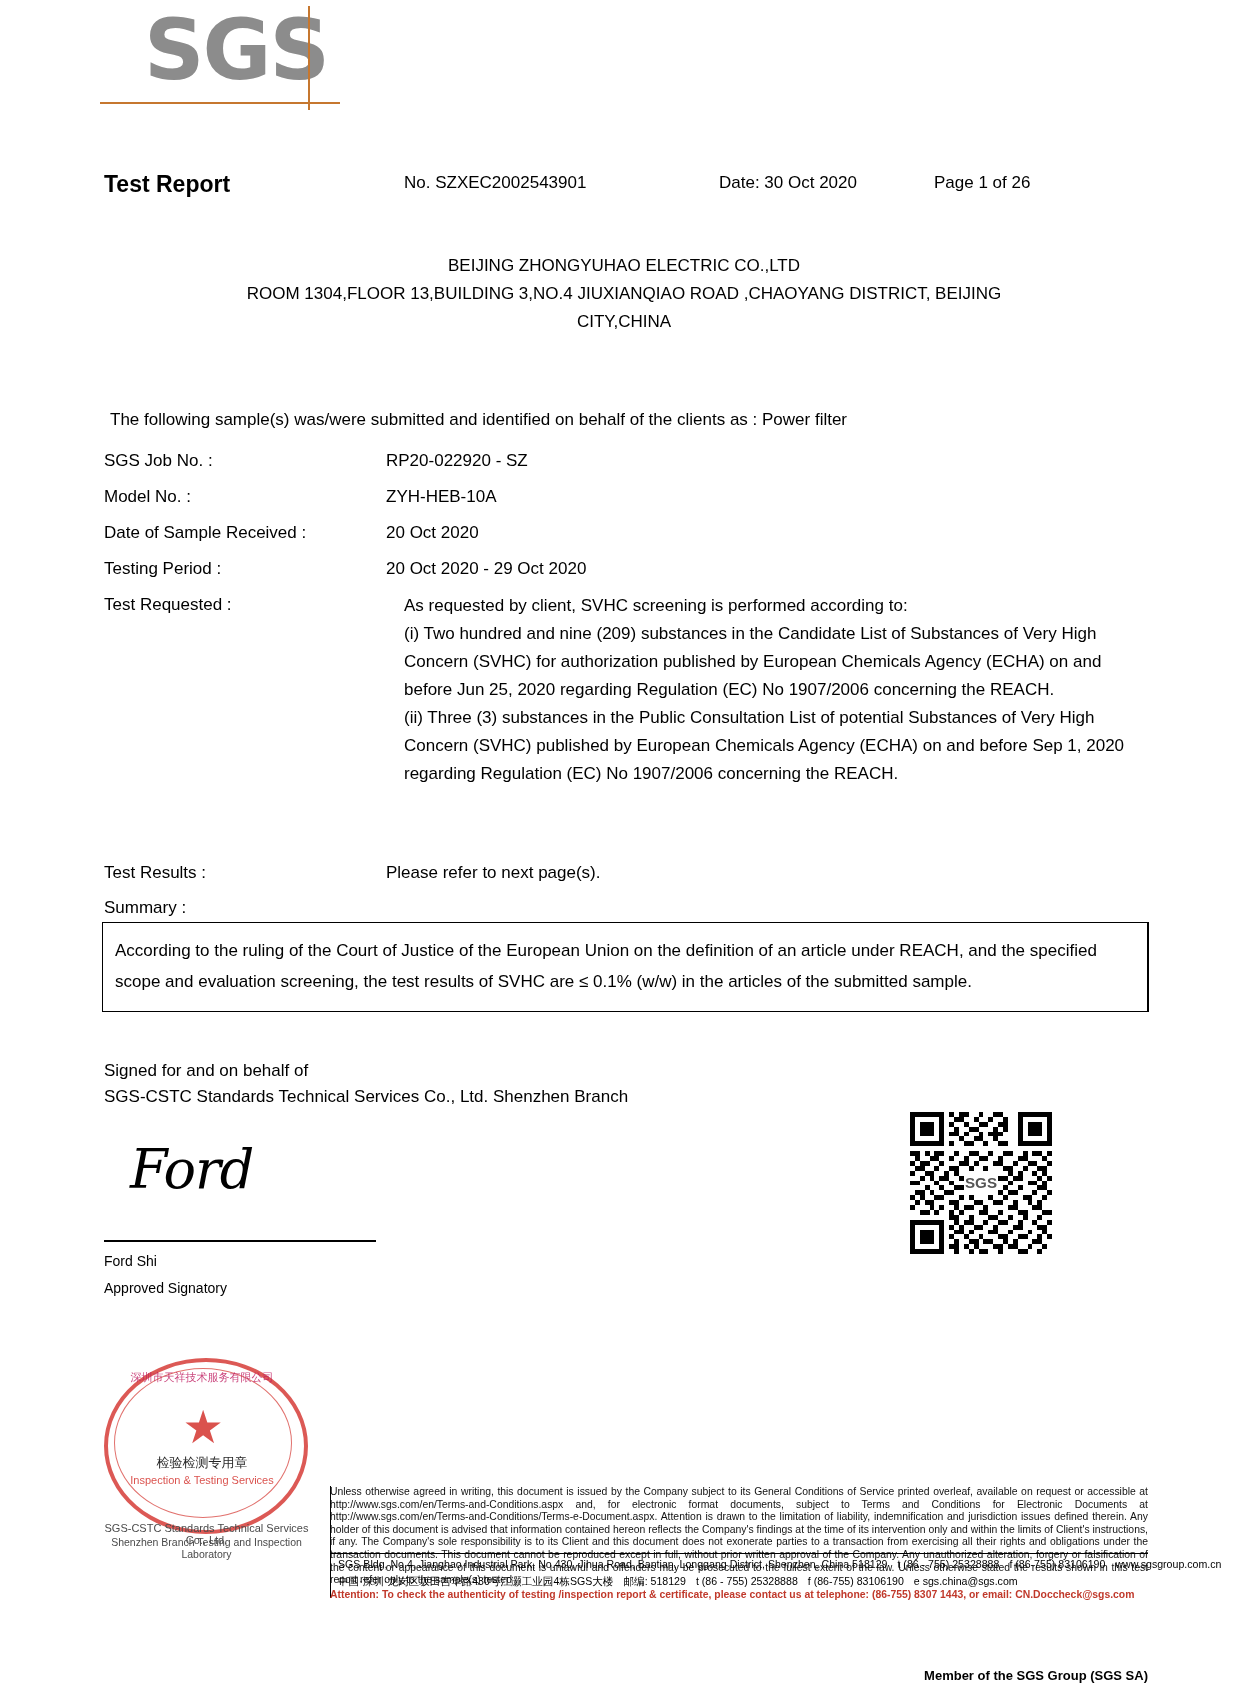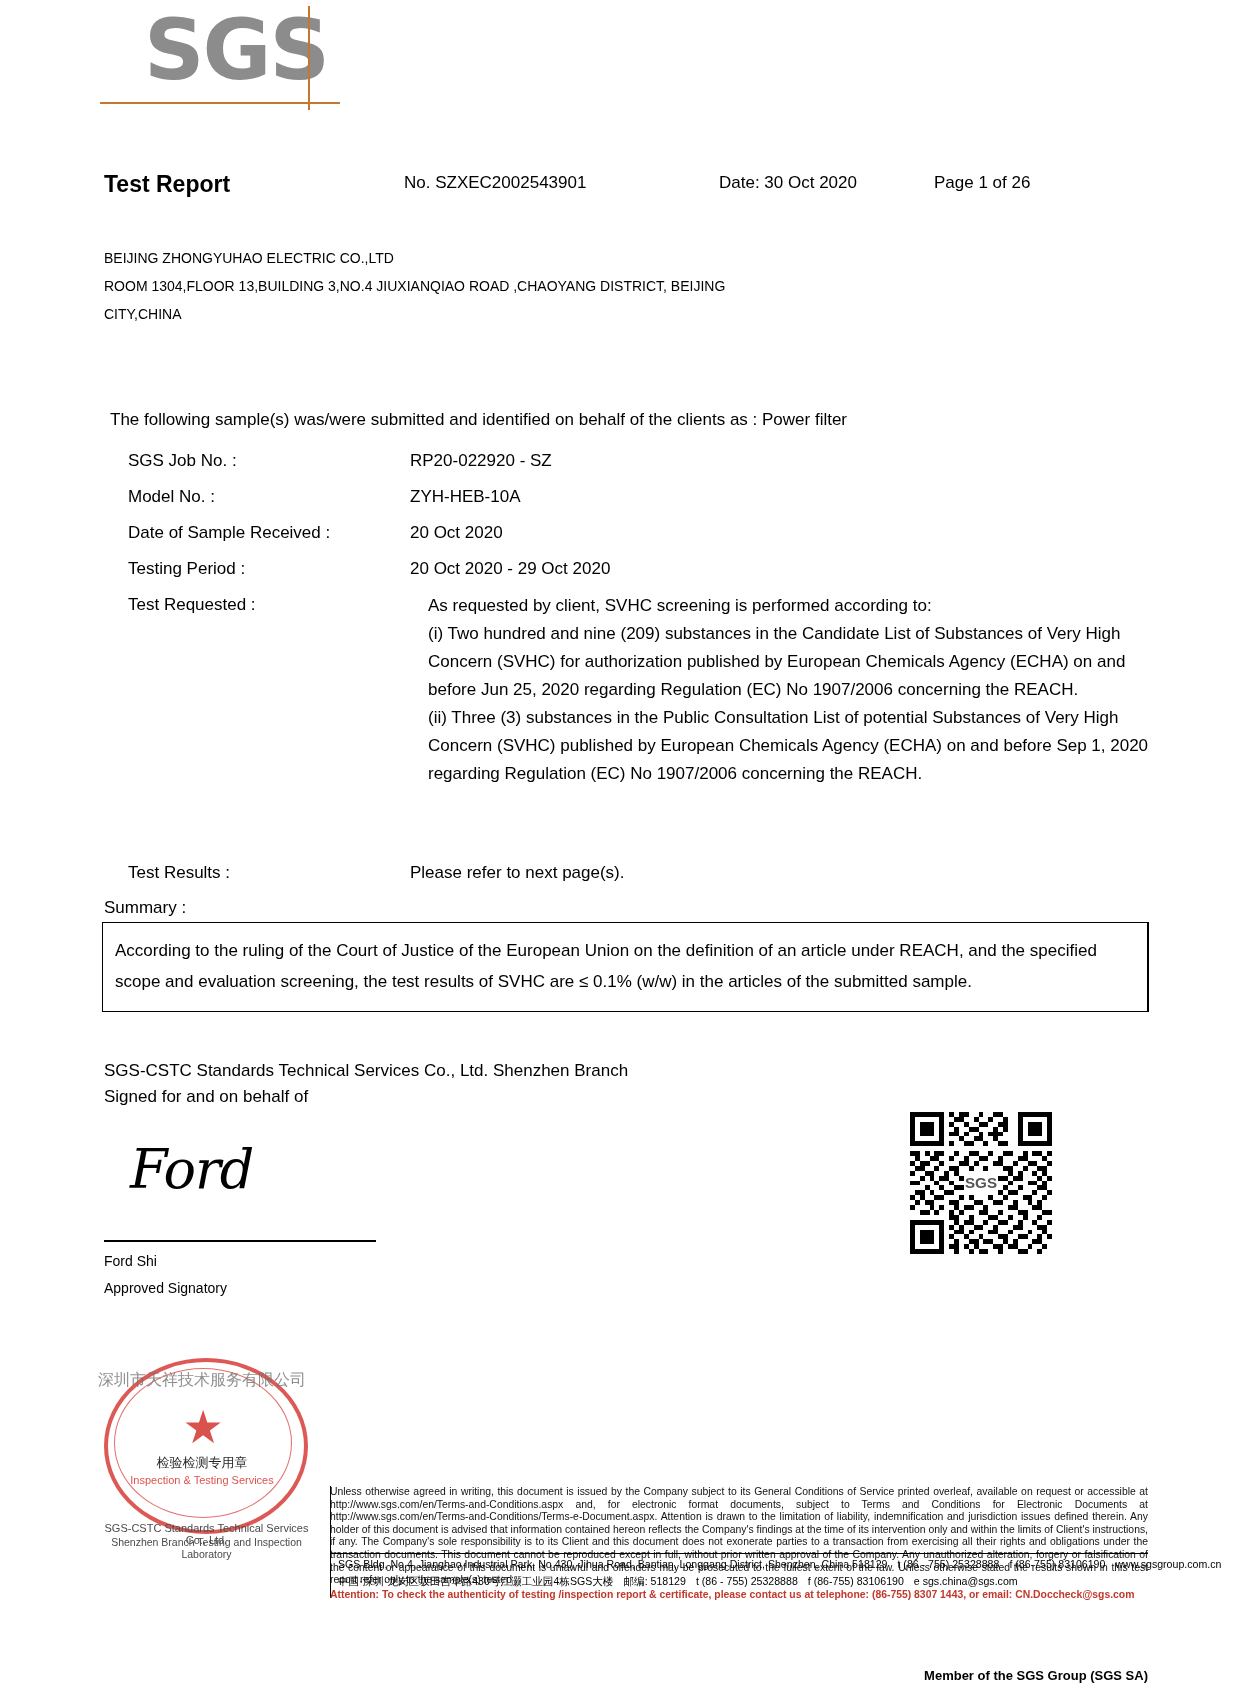--- a/index.html
+++ b/index.html
@@ -88,24 +88,25 @@
   .hdr-sub {
     font-size: 23px;
     font-weight: bold;
     line-height: 32px;
   }
 
   
   .client {
     position: absolute;
     left: 104px;
-    top: 244px;
+    top: 252px;
     width: 1040px;
-    font-size: 14px;
+    font-size: 17px;
     line-height: 28px;
+    text-align: center;
   }
 
   
   .intro {
     position: absolute;
     left: 110px;
     top: 410px;
     font-size: 17px;
   }
 
@@ -114,21 +115,20 @@
     position: absolute;
     left: 104px;
     top: 448px;
     width: 1045px;
     font-size: 17px;
   }
   .info-row {
     display: flex;
     align-items: flex-start;
     margin-bottom: 10px;
-    margin-left: 24px;
   }
   .info-label {
     width: 282px;
     flex: 0 0 282px;
     line-height: 26px;
   }
   .info-value {
     line-height: 26px;
   }
   .req-body {
@@ -278,22 +278,22 @@
     color: #d4342f;
     font-size: 11px;
     opacity: .85;
   }
   .stamp-top-cn {
     position: absolute;
     left: 0;
     top: 18px;
     width: 208px;
     text-align: center;
-    color: #737373;
-    font-size: 16px;
+    color: #be185d;
+    font-size: 11px;
     opacity: .8;
   }
   .stamp-under1 {
     position: absolute;
     left: -4px;
     top: 170px;
     width: 225px;
     text-align: center;
     color: #4a4a4a;
     font-size: 11px;
@@ -422,22 +422,22 @@
     </div>
   </div>
 
   <div class="summary-label">Summary :</div>
 
   <div class="sum-table">
     <div class="sum-text">According to the ruling of the Court of Justice of the European Union on the definition of an article under REACH, and the specified scope and evaluation screening, the test results of SVHC are ≤ 0.1% (w/w) in the articles of the submitted sample.</div>
   </div>
 
   <div class="signoff">
+    <div>Signed for and on behalf of</div>
     <div>SGS-CSTC Standards Technical Services Co., Ltd. Shenzhen Branch</div>
-    <div>Signed for and on behalf of</div>
   </div>
   <div class="sig-script">Ford</div>
   <div class="sig-line"></div>
   <div class="sig-name">
     <div>Ford Shi</div>
     <div>Approved Signatory</div>
   </div>
 
   <div class="qr">
     <svg width="142" height="142" viewBox="0 0 29 29" shape-rendering="crispEdges" aria-hidden="true">

